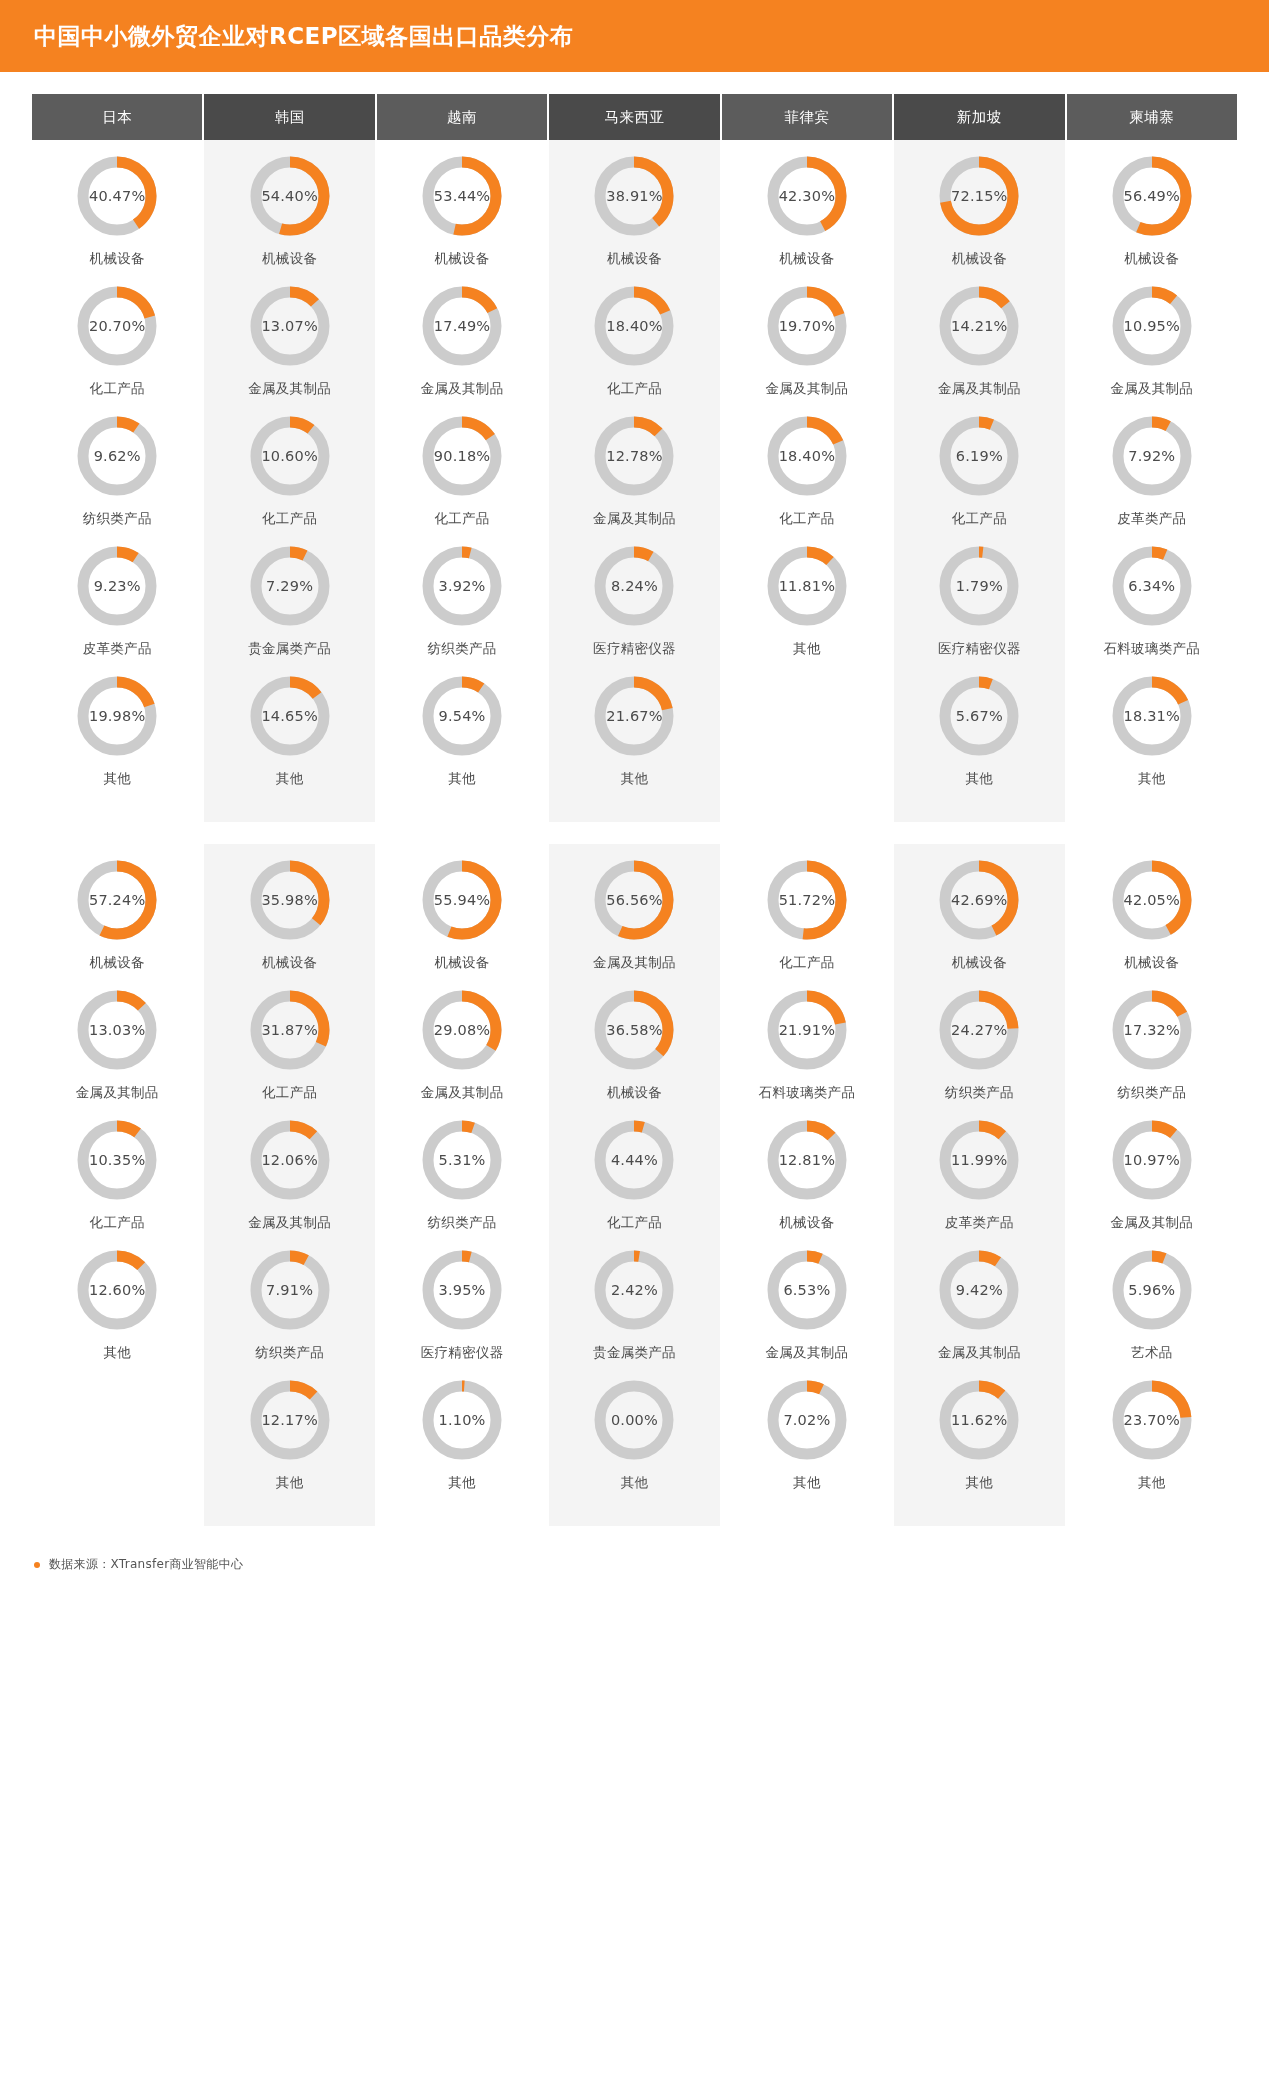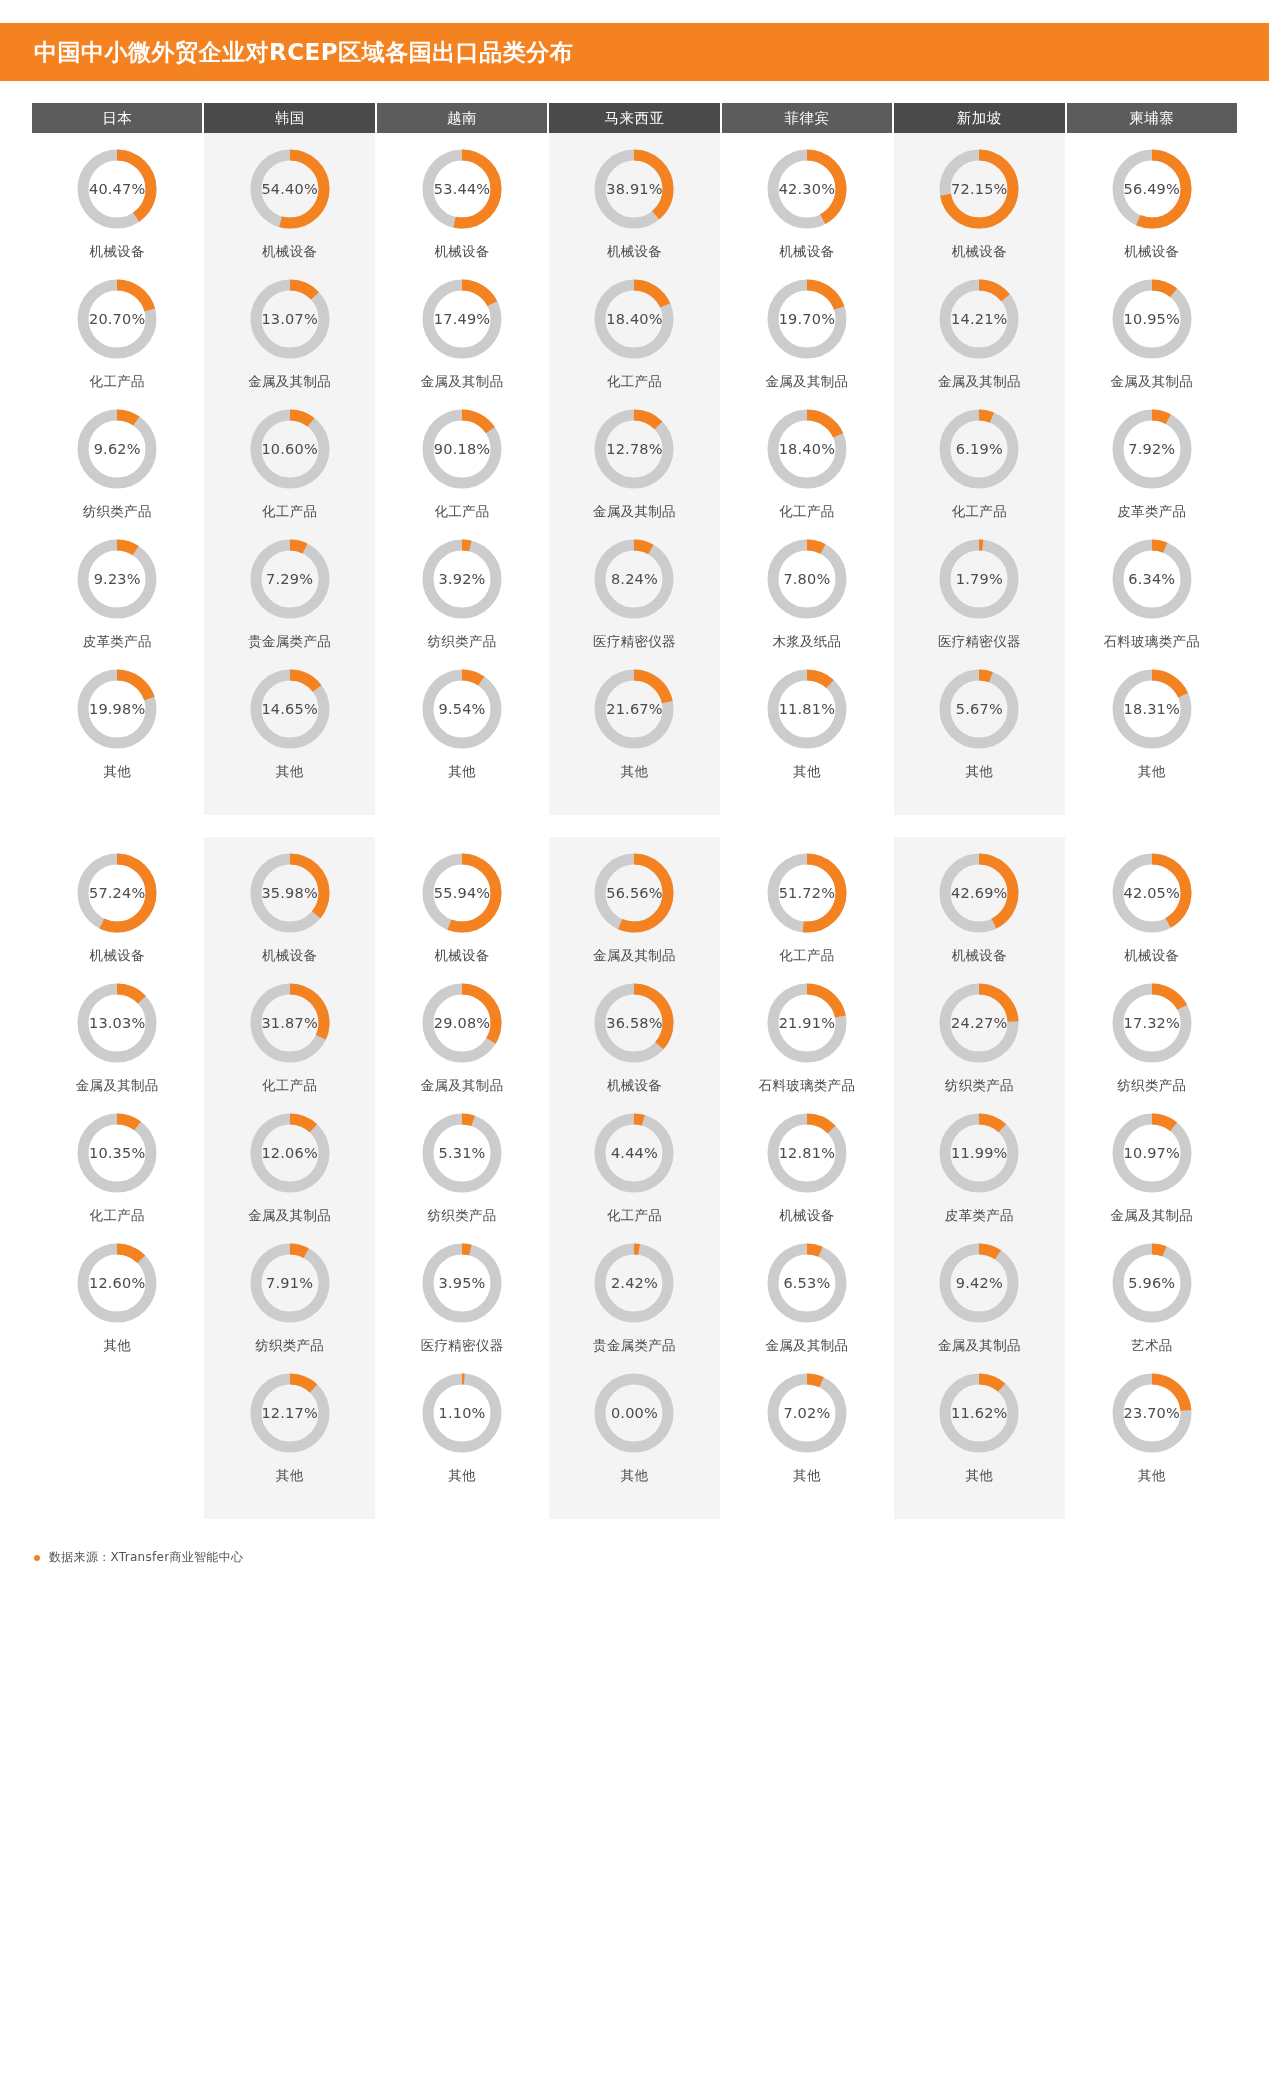--- a/index.html
+++ b/index.html
@@ -5,27 +5,26 @@
   * { box-sizing: border-box; margin: 0; padding: 0; }
   html, body {
     width: 1269px;
     background: #ffffff;
     font-family: "DejaVu Sans", "Liberation Sans", sans-serif;
   }
   body { width: 1269px; min-height: 2084px; position: relative; }
 
   
   .header {
-    height: 58px;
+    height: 72px;
     background: #F58220;
     display: flex;
     align-items: center;
     justify-content: space-between;
     padding: 0 36px 0 34px;
-    margin-top: 23px;
   }
   .header-title {
     color: #ffffff;
     font-size: 23px;
     font-weight: bold;
     letter-spacing: .5px;
     white-space: nowrap;
   }
   .brand-group {
     display: flex;
@@ -60,21 +59,21 @@
 
   
   .board { padding: 0 32px; }
   .table-block { margin-top: 22px; }
   .grid-head {
     display: grid;
     grid-template-columns: repeat(7, 1fr);
     gap: 2px;
   }
   .col-head {
-    height: 30px;
+    height: 46px;
     display: flex;
     align-items: center;
     justify-content: center;
     color: #ffffff;
     font-size: 14.5px;
     letter-spacing: .5px;
   }
   .col-head.shade-a { background: #5c5c5c; }
   .col-head.shade-b { background: #4a4a4a; }
 
@@ -394,30 +393,20 @@
                   <circle cx="42" cy="42" r="34" fill="none" stroke="#F58220" stroke-width="11" stroke-dasharray="39.30760728171549 174.32069316239046"></circle>
                 </svg>
                 <div class="donut-val">18.40%</div>
               </div>
               <div class="cat-label">化工产品</div>
             </div>
             <div class="cell">
               <div class="donut">
                 <svg width="84" height="84" viewBox="0 0 84 84">
                   <circle cx="42" cy="42" r="34" fill="none" stroke="#CCCCCC" stroke-width="11"></circle>
-                  <circle cx="42" cy="42" r="34" fill="none" stroke="#F58220" stroke-width="11" stroke-dasharray="16.663007434640264 196.96529300946568"></circle>
-                </svg>
-                <div class="donut-val">7.80%</div>
-              </div>
-              <div class="cat-label">木浆及纸品</div>
-            </div>
-            <div class="cell">
-              <div class="donut">
-                <svg width="84" height="84" viewBox="0 0 84 84">
-                  <circle cx="42" cy="42" r="34" fill="none" stroke="#CCCCCC" stroke-width="11"></circle>
                   <circle cx="42" cy="42" r="34" fill="none" stroke="#F58220" stroke-width="11" stroke-dasharray="25.229502282448916 188.39879816165703"></circle>
                 </svg>
                 <div class="donut-val">11.81%</div>
               </div>
               <div class="cat-label">其他</div>
             </div>
           </div>
           <div class="col-body bg-b">
             <div class="cell">
               <div class="donut">

